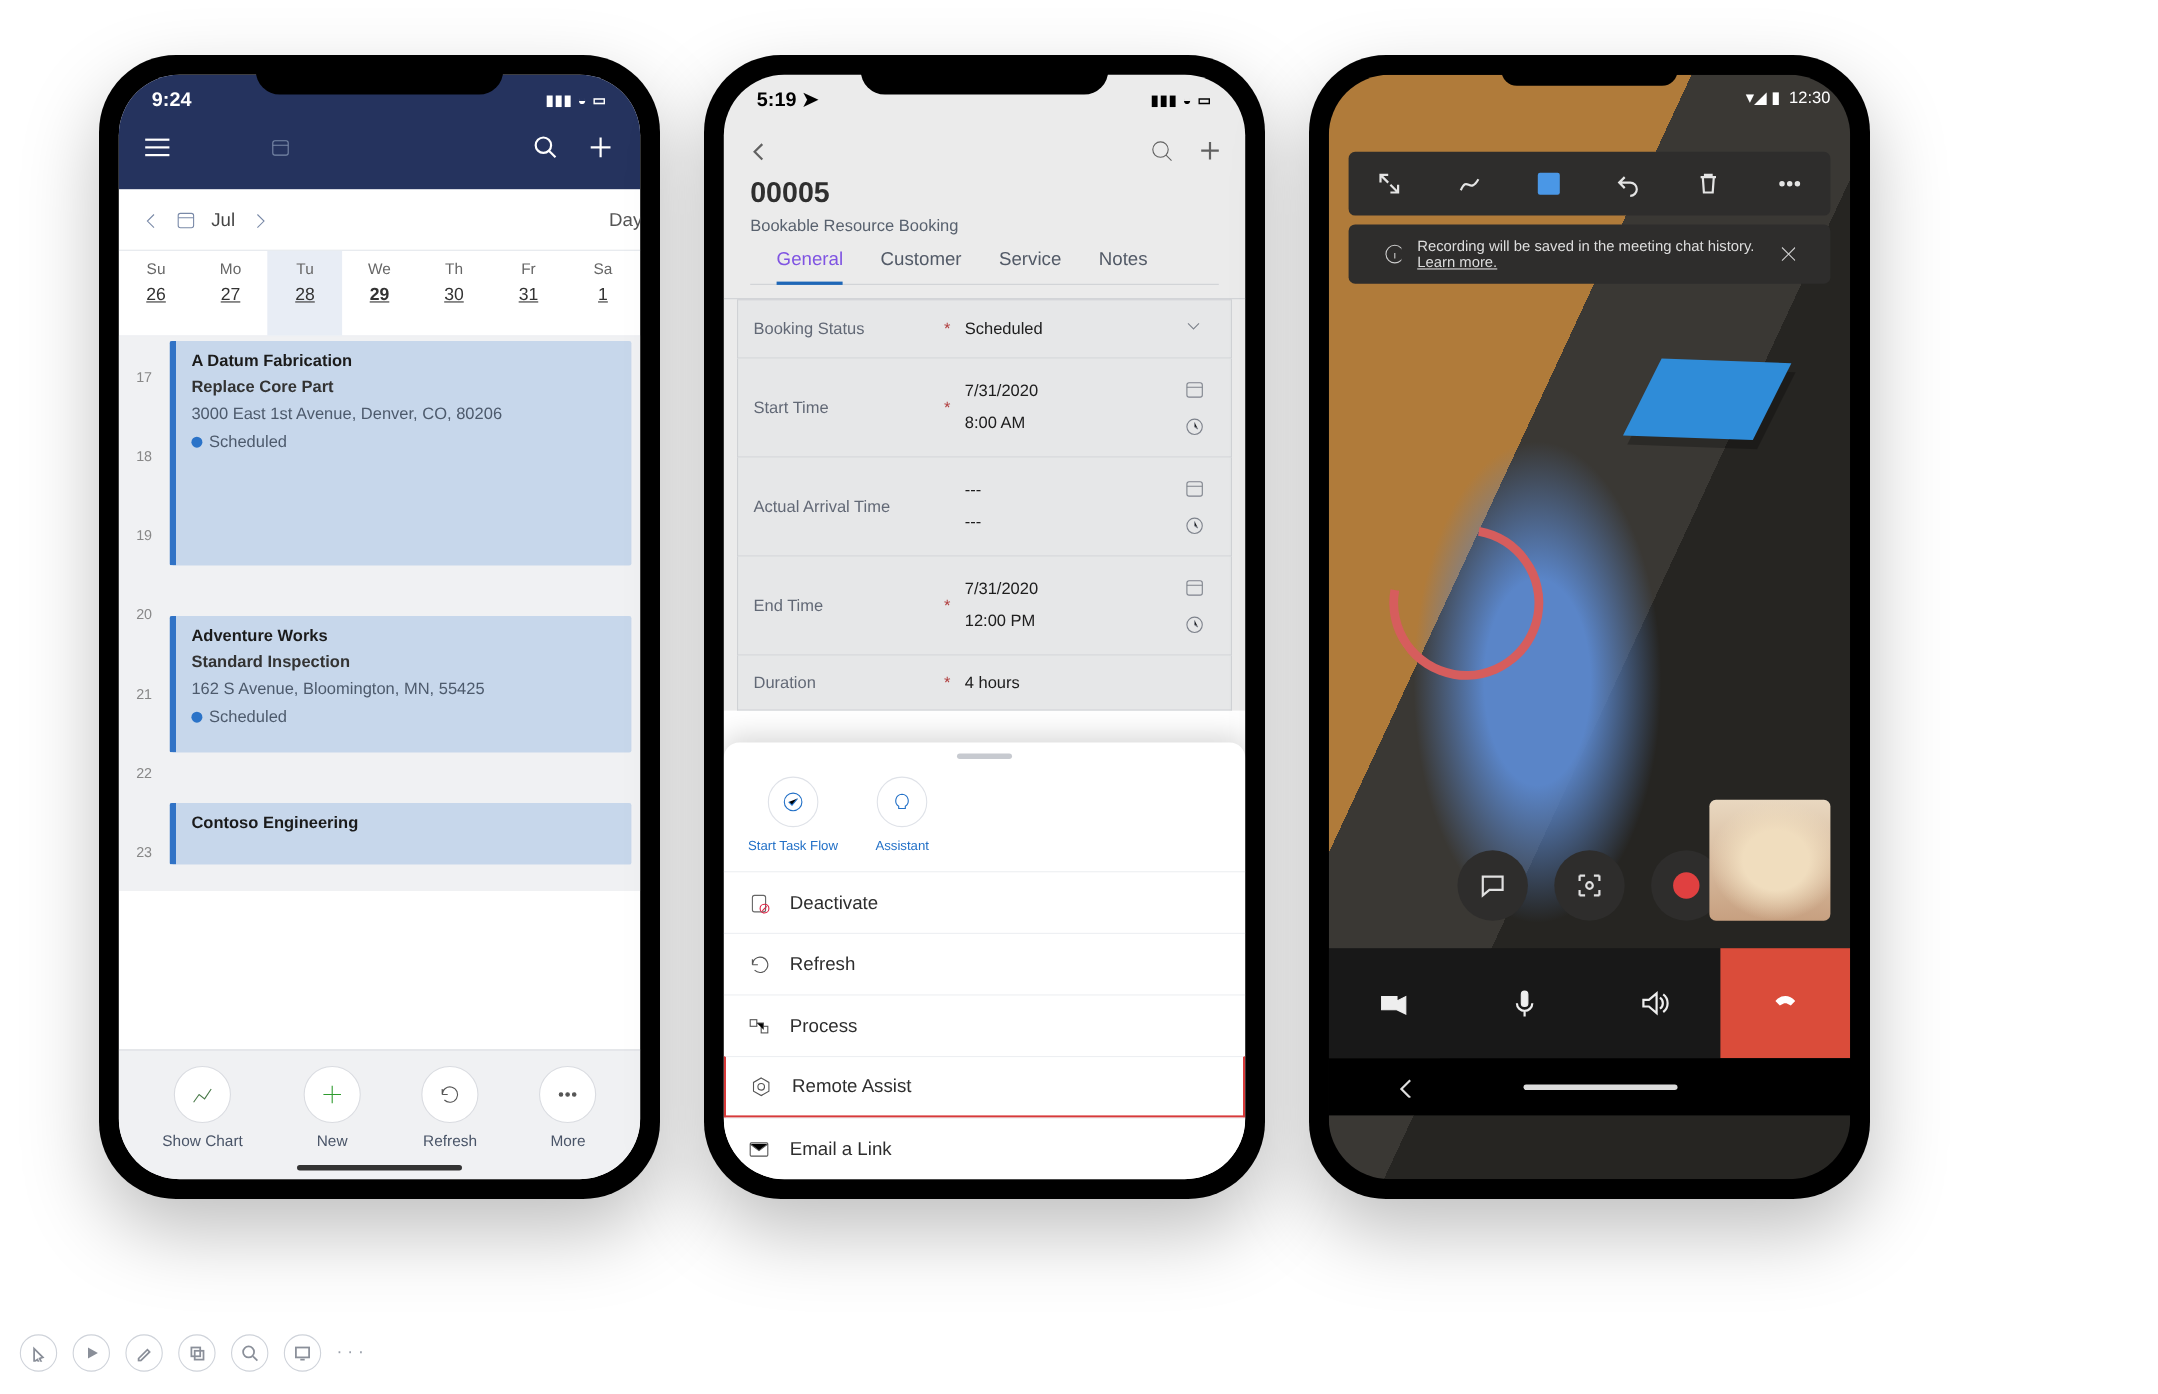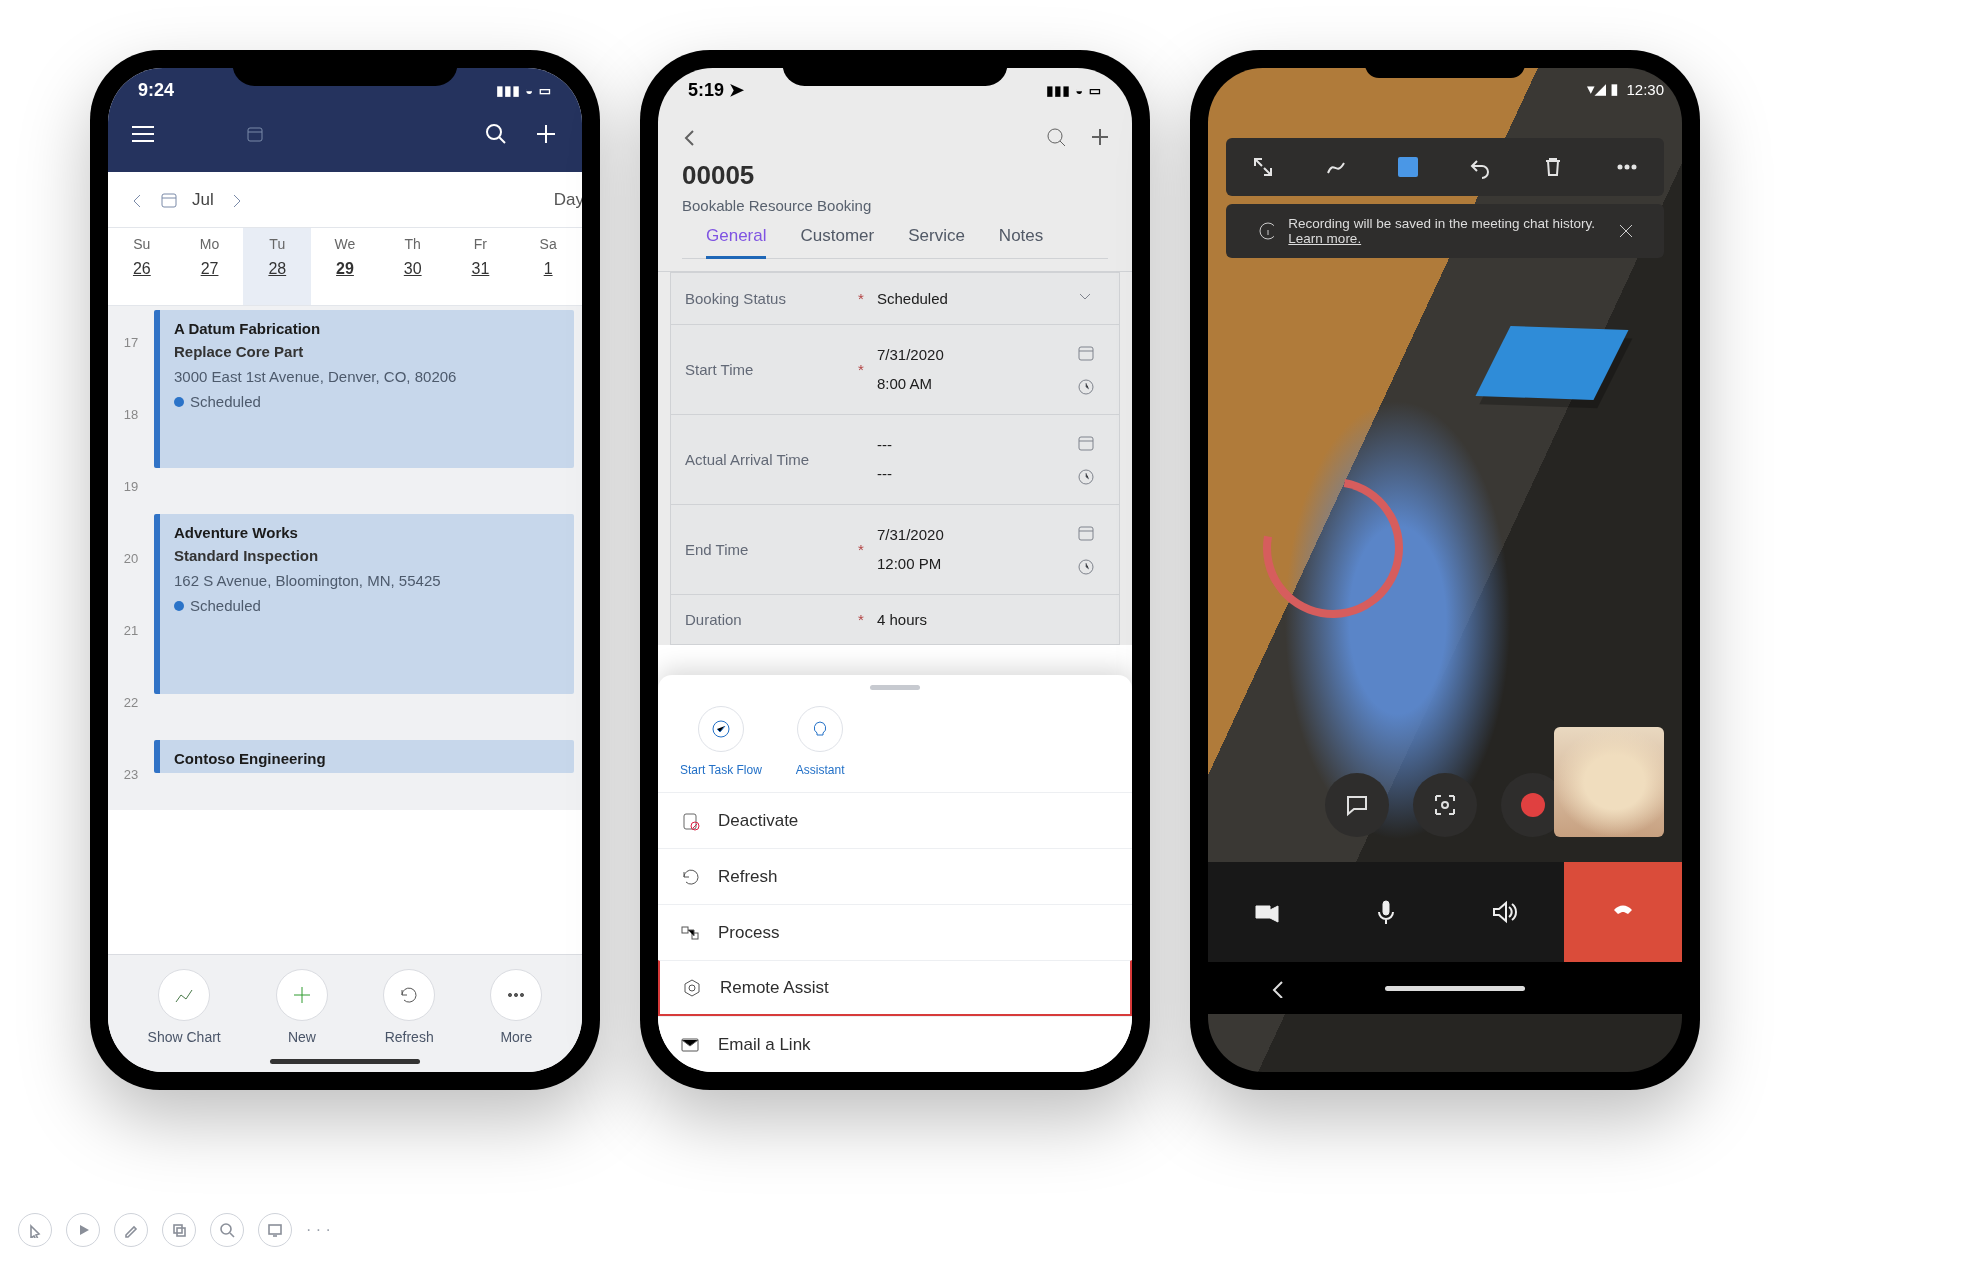--- a/index.html
+++ b/index.html
@@ -367,41 +367,41 @@
       <div class="p1-hours">
         <div>17</div>
         <div>18</div>
         <div>19</div>
         <div>20</div>
         <div>21</div>
         <div>22</div>
         <div>23</div>
       </div>
       <div class="p1-lane">
-        <div class="p1-event" style="height:158px">
+        <div class="p1-event" style="height:204px">
           <div class="etitle">A Datum Fabrication</div>
           <div class="esub">Replace Core Part</div>
           <div class="eaddr">3000 East 1st Avenue, Denver, CO, 80206</div>
           <div class="estatus">
                 <span class="dot"></span>
                 <span>Scheduled</span>
               </div>
         </div>
         <div style="height:36px"></div>
-        <div class="p1-event" style="height:180px">
+        <div class="p1-event" style="height:124px">
           <div class="etitle">Adventure Works</div>
           <div class="esub">Standard Inspection</div>
           <div class="eaddr">162 S Avenue, Bloomington, MN, 55425</div>
           <div class="estatus">
                 <span class="dot"></span>
                 <span>Scheduled</span>
               </div>
         </div>
         <div style="height:36px"></div>
-        <div class="p1-event compact" style="height:33px;padding:10px 14px">
+        <div class="p1-event compact" style="height:56px;padding:10px 14px">
           <div class="etitle">Contoso Engineering</div>
         </div>
       </div>
     </div>
 
     <div class="p1-bottombar">
       <div class="p1-bb-btn">
         <div class="p1-bb-circ">
               <svg>
                 <path d="M3 18l5-7 5 4 6-9" fill="none"></path>

